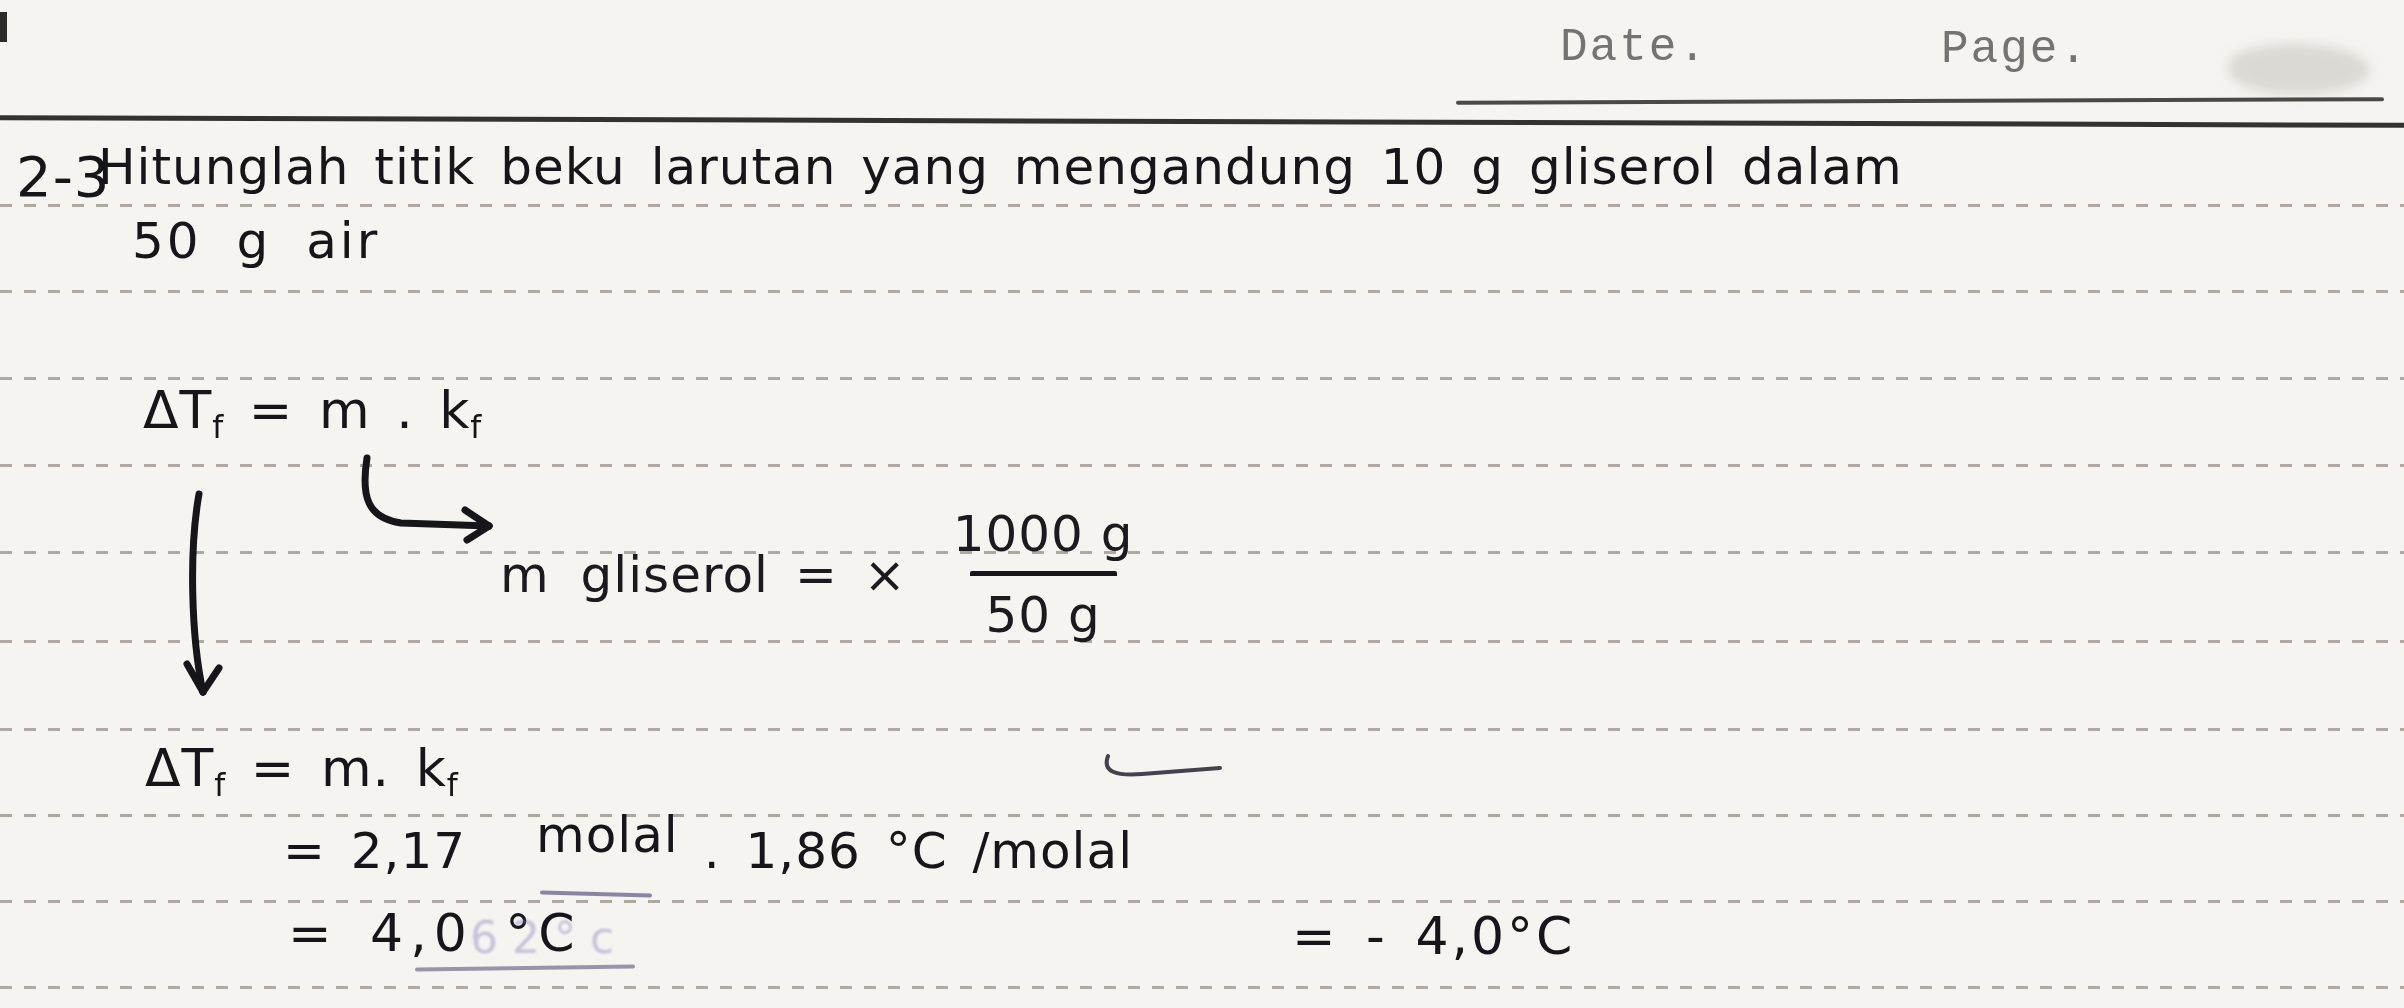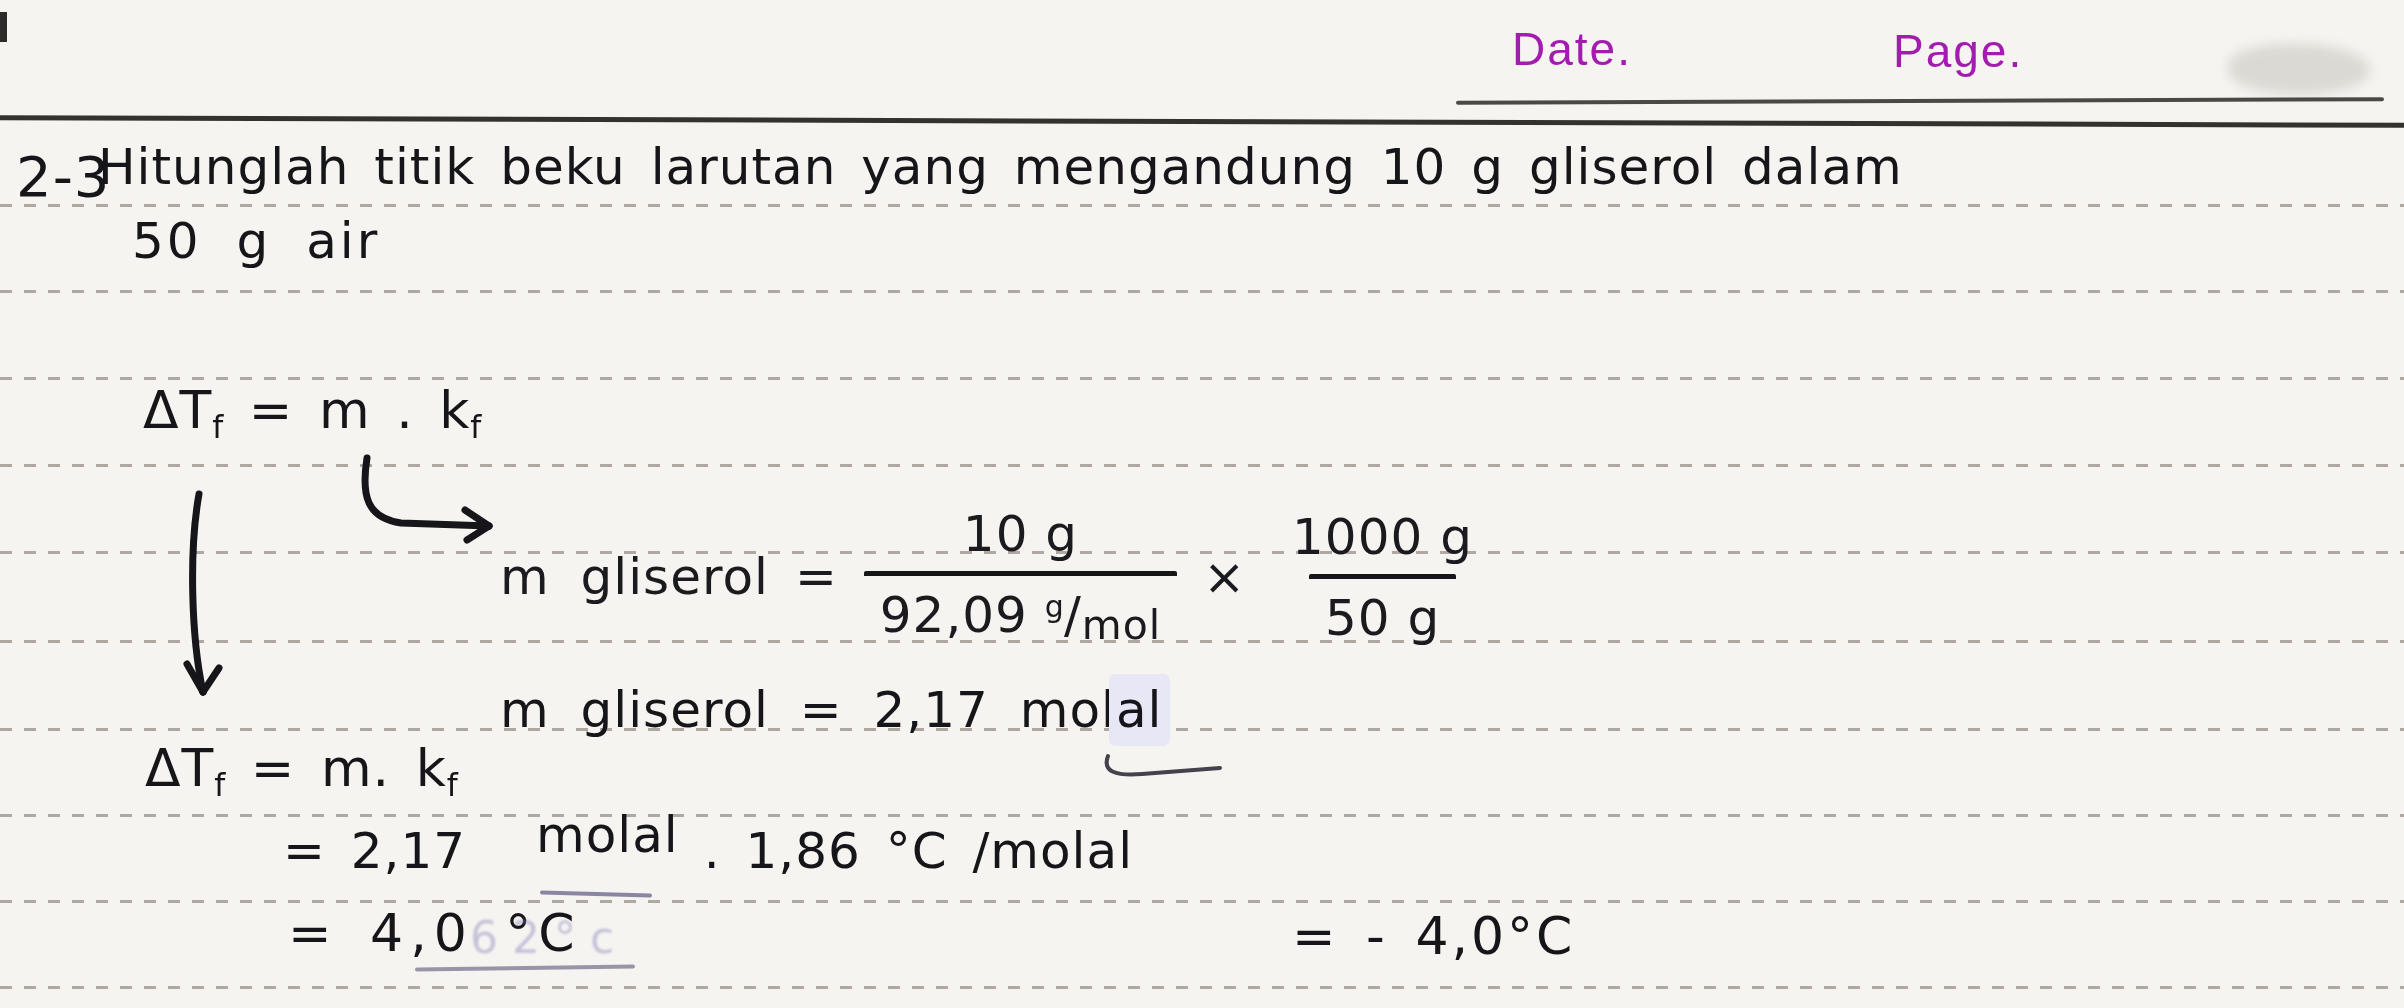--- a/index.html
+++ b/index.html
@@ -22,22 +22,22 @@
   .topline{
     position:absolute;left:-6px;top:119px;width:2416px;height:5px;
     background:#34322e;transform:rotate(0.18deg);border-radius:2px;
   }
   .hdr-underline{
     position:absolute;left:1456px;top:99px;width:928px;height:4px;
     background:#4b4944;transform:rotate(-0.22deg);border-radius:2px;
   }
   .hdr-label{
     position:absolute;
-    font-family:Liberation Sans, sans-serif;
-    font-size:46px;color:#a21caf;letter-spacing:2px;white-space:nowrap;
+    font-family:Liberation Mono, monospace;
+    font-size:46px;color:#737373;letter-spacing:2px;white-space:nowrap;margin-left:48px;
   }
   .smudge{
     position:absolute;left:2228px;top:44px;width:142px;height:50px;
     background:rgba(150,146,138,.28);border-radius:45% 55% 50% 50%;
     filter:blur(6px);
   }
   .corner-mark{
     position:absolute;left:0;top:12px;width:7px;height:30px;background:#2c2b29;
   }
   
@@ -110,32 +110,27 @@
   </svg>
   <svg class="stroke" style="left:355px;top:452px" width="160" height="95" viewBox="0 0 160 95">
     <path d="M12 6 C6 44 12 66 46 71 L134 74"></path>
     <path d="M134 74 L110 58"></path>
     <path d="M134 74 L112 88"></path>
   </svg>
 
   <div class="mol-row">
     <span style="word-spacing:14px">m gliserol</span>
     <span>=</span>
-    <span class="frac">
-      <span class="num">10 g</span>
-      <span class="den"><span>92,09 </span><span class="sup">g</span><span>/</span><span class="denunit">mol</span></span>
-    </span>
     <span>×</span>
     <span class="frac">
       <span class="num">1000 g</span>
       <span class="den">50 g</span>
     </span>
   </div>
 
-  <span class="hw" style="left:500px;top:681px;word-spacing:14px"><span>m gliserol = 2,17 mol</span><span class="hl">al</span></span>
   <svg class="hookline" style="position:absolute;left:1098px;top:750px" width="130" height="32" viewBox="0 0 130 32">
     <path d="M10 6 C4 22 18 26 44 24 L122 18"></path>
   </svg>
 
   <span class="hw big" style="left:145px;top:738px"><span>ΔT</span><span class="sub">f</span><span> = m. k</span><span class="sub">f</span></span>
 
 
   <span class="hw" style="left:283px;top:822px"><span>= 2,17 </span><span class="raised">molal</span><span> . 1,86 °C /molal</span></span>
   <div class="ink-underline" style="left:540px;top:892px;width:112px;transform:rotate(1.5deg)"></div>
 

